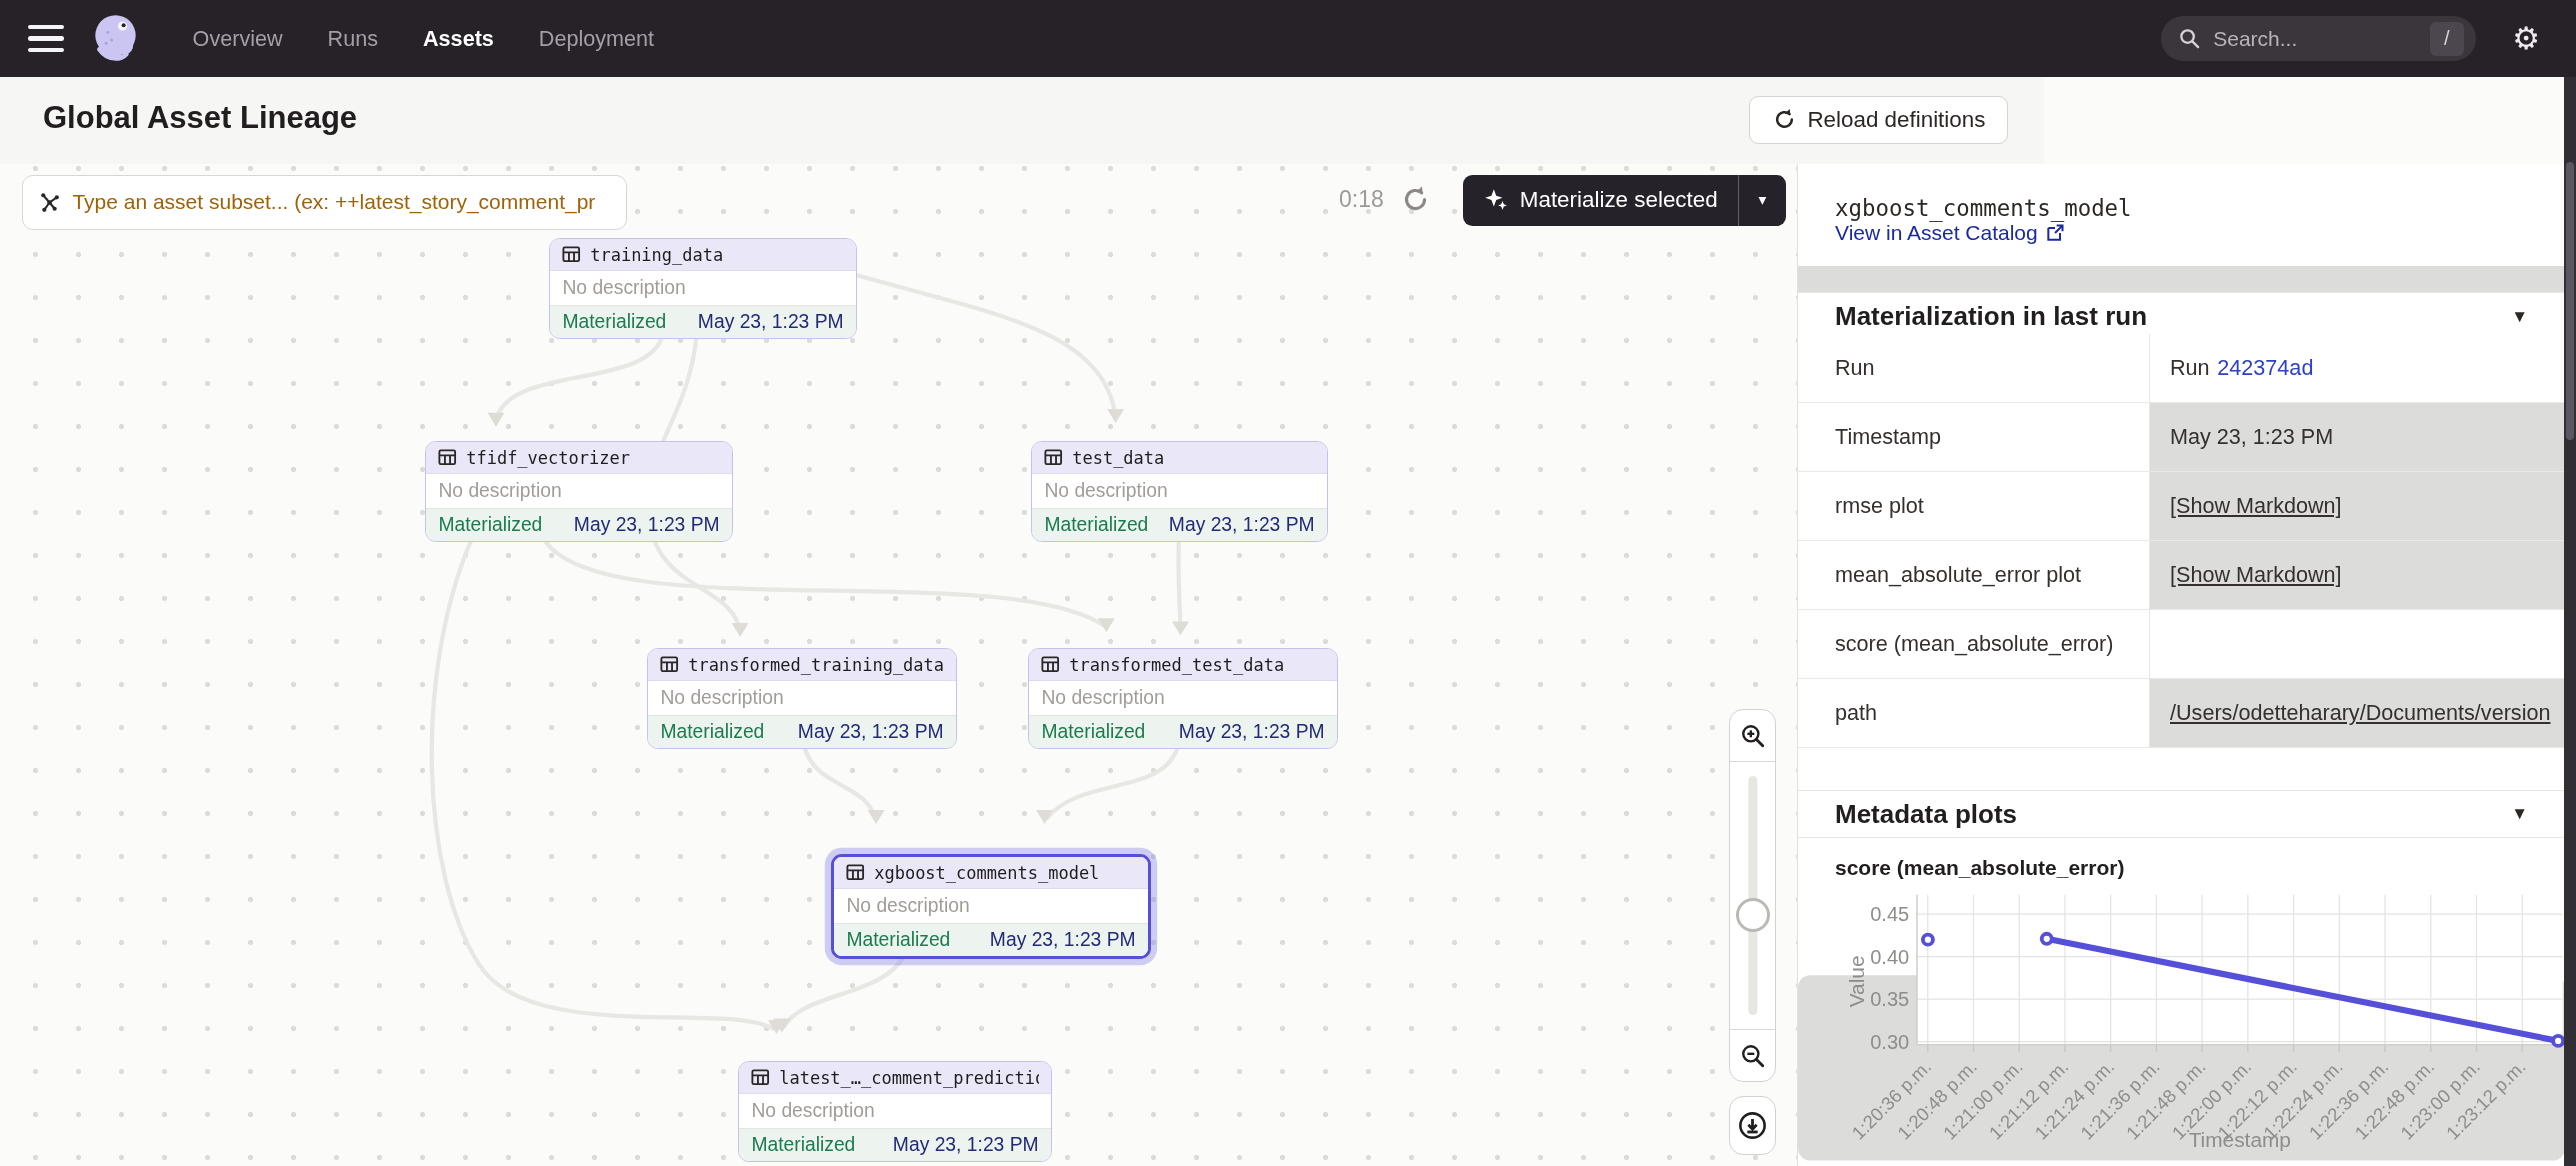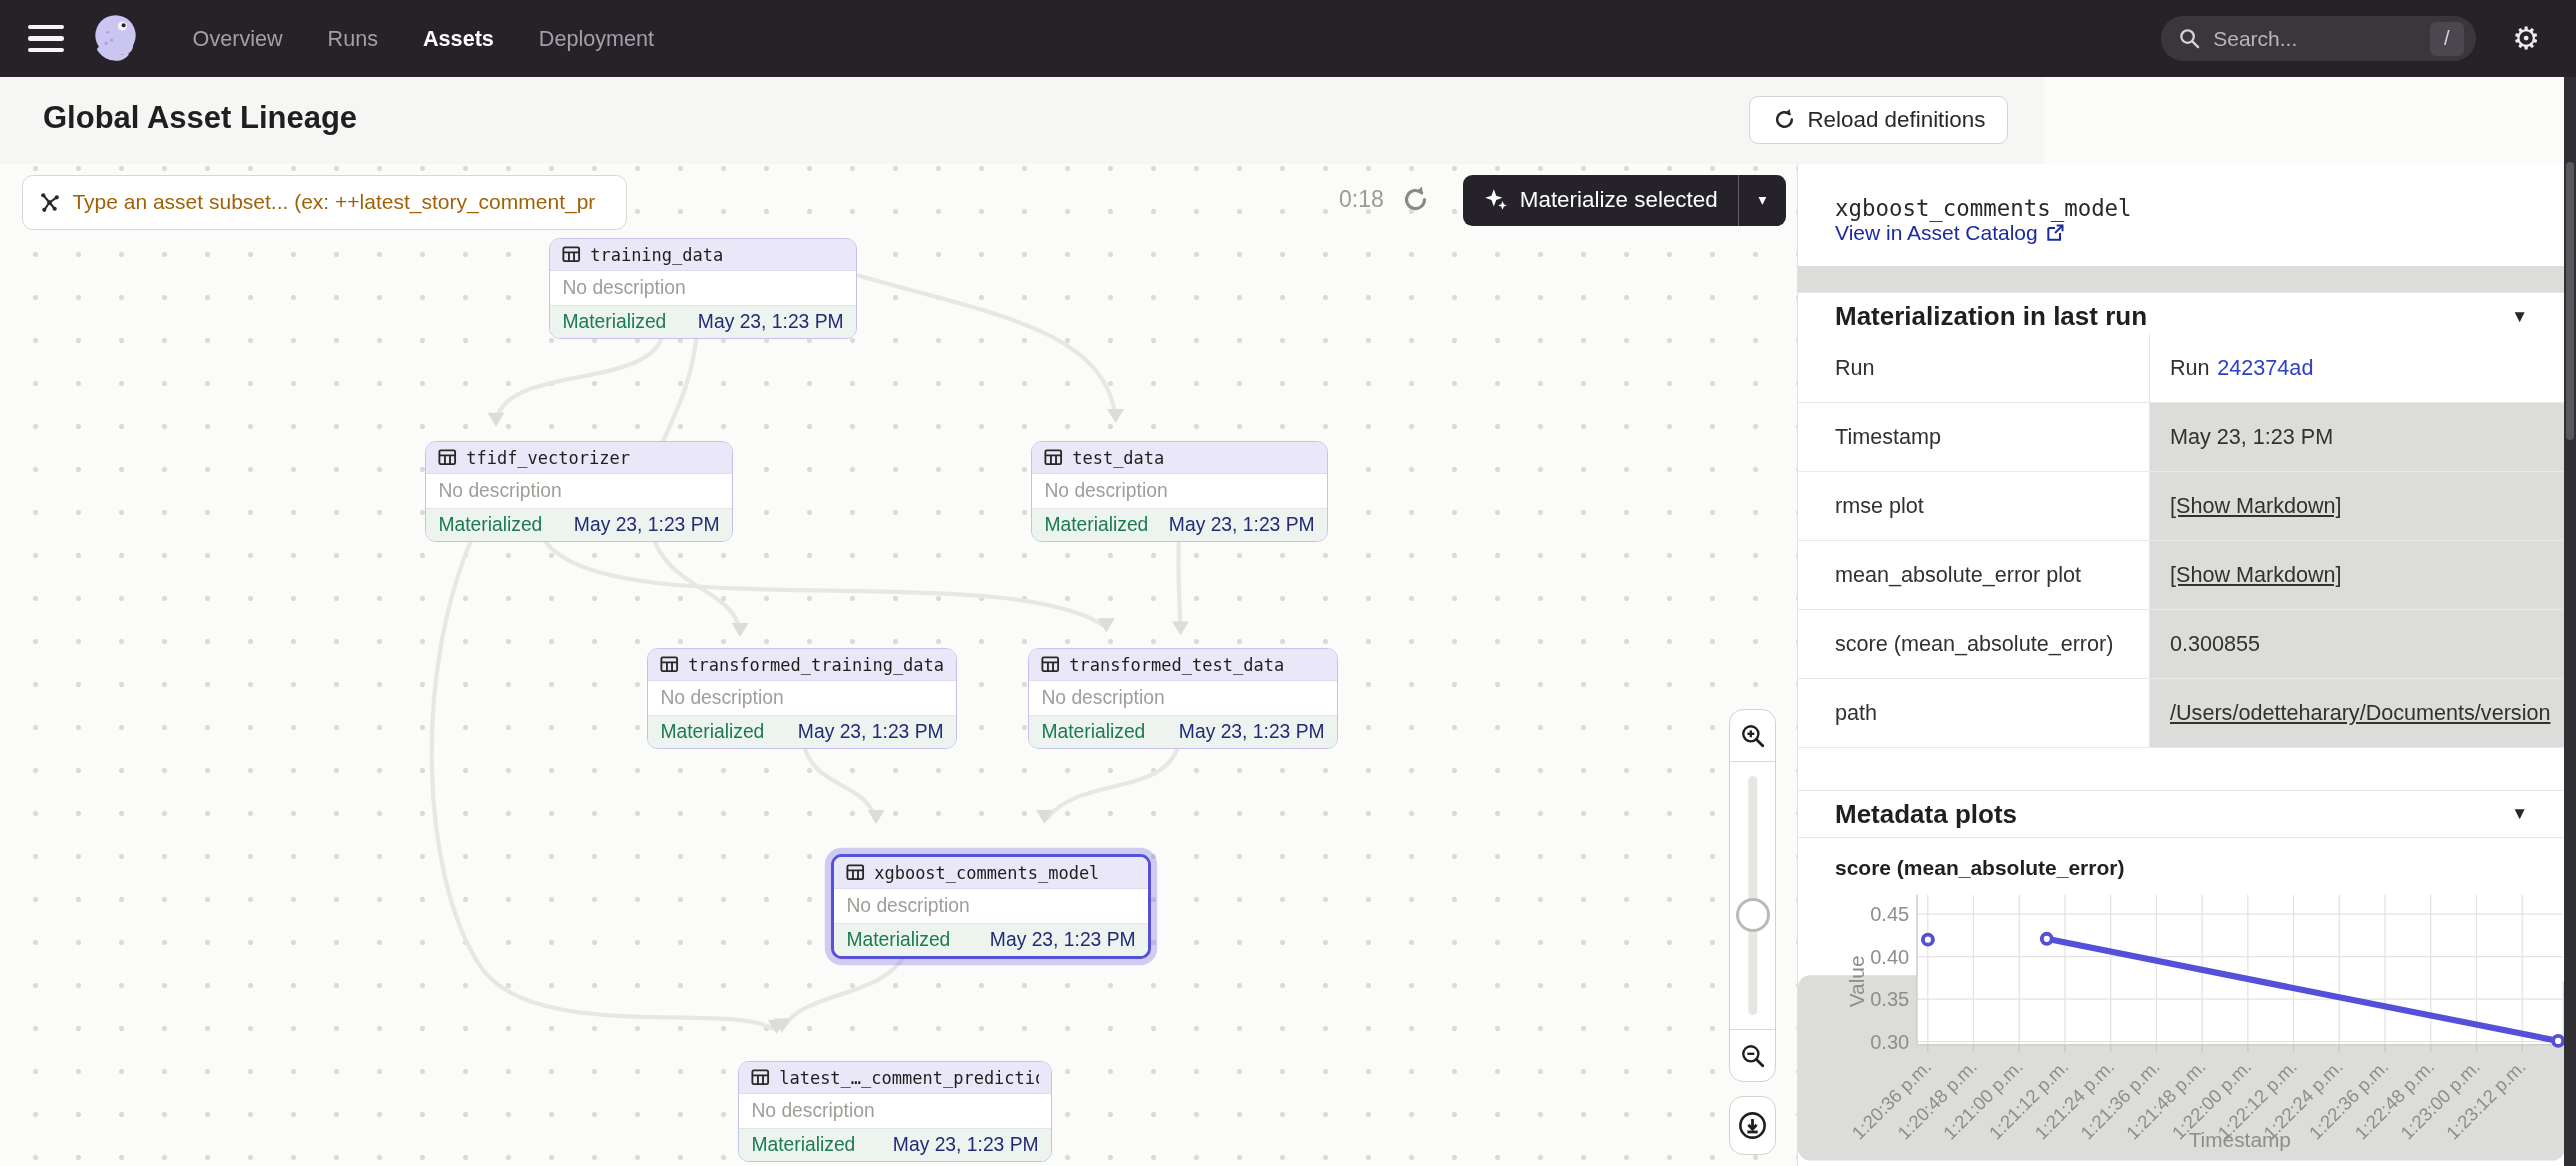--- a/index.html
+++ b/index.html
@@ -377,21 +377,20 @@
         </div>
       </div>
       <div class="meta-row">
         <div class="meta-key">mean_absolute_error plot</div>
         <div class="meta-val shim">
           <a>[Show Markdown]</a>
         </div>
       </div>
       <div class="meta-row">
         <div class="meta-key">score (mean_absolute_error)</div>
-        <div class="meta-val shim">0.300855</div>
       </div>
       <div class="meta-row">
         <div class="meta-key">path</div>
         <div class="meta-val shim">
           <a>/Users/odetteharary/Documents/version</a>
         </div>
       </div>
     </div>
 
   <div class="sect" style="top:626px;border-bottom:1.5px solid #e7e7e4;">

